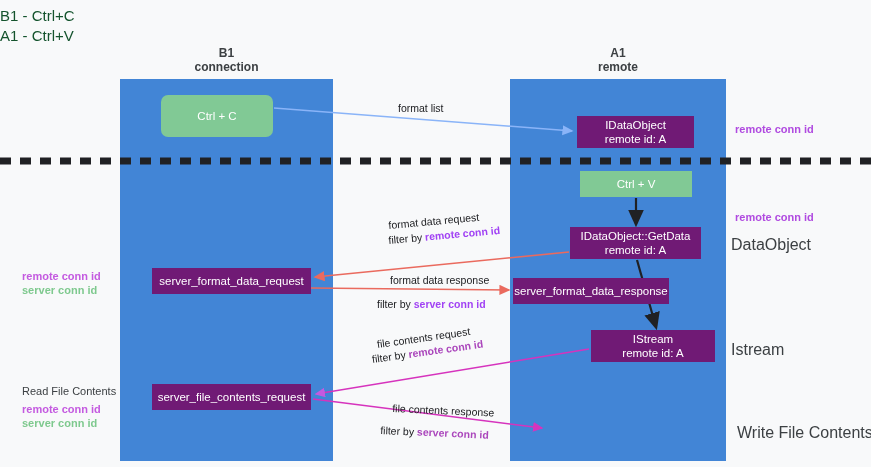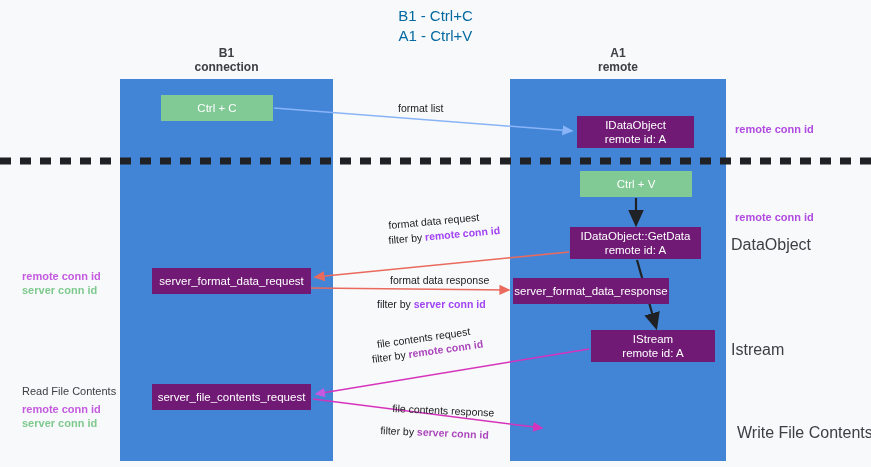--- a/index.html
+++ b/index.html
@@ -7,22 +7,22 @@
     width:871px;height:467px;
     background:#f8f9fa;
     font-family:"Liberation Sans", sans-serif;
     overflow:hidden;
     position:relative;
   }
   #stage{position:absolute;left:0;top:0;width:871px;height:467px;}
   svg.layer{position:absolute;left:0;top:0;width:871px;height:467px;pointer-events:none;}
 
   .title{
-    position:absolute;left:0;top:6px;width:871px;text-align:center;
-    font-size:15px;color:#0369a1;line-height:20px;
+    position:absolute;left:0;top:6px;width:871px;
+    font-size:15px;color:#14532d;line-height:20px;
   }
   .title div{white-space:pre;}
 
   .lane{position:absolute;background:#4285d6;}
   .lane-b1{left:120px;top:79px;width:213px;height:382px;}
   .lane-a1{left:510px;top:79px;width:216px;height:382px;}
 
   .lane-head{
     position:absolute;text-align:center;font-size:12px;color:#3c4043;
     line-height:14px;
@@ -33,21 +33,21 @@
 
   .box{
     position:absolute;box-sizing:border-box;
     display:flex;flex-direction:column;align-items:center;justify-content:center;
     color:#ffffff;font-size:11.5px;line-height:14px;text-align:center;
     padding:2px 4px;
   }
   .box.green{background:#81c995;}
   .box.orange{background:#701a75;}
 
-  .b-ctrlc{left:161px;top:95px;width:112px;height:26px;}
+  .b-ctrlc{left:161px;top:95px;width:112px;height:42px;border-radius:7px;}
   .b-idataobject{left:577px;top:116px;width:117px;height:32px;}
   .b-ctrlv{left:580px;top:171px;width:112px;height:26px;}
   .b-getdata{left:570px;top:227px;width:131px;height:32px;}
   .b-fmtreq{left:152px;top:268px;width:159px;height:26px;}
   .b-fmtresp{left:513px;top:278px;width:156px;height:26px;}
   .b-istream{left:591px;top:330px;width:124px;height:32px;}
   .b-filereq{left:152px;top:384px;width:159px;height:26px;}
   .b-fileresp{left:546px;top:417px;width:162px;height:26px;}
 
   .edgelabel{

